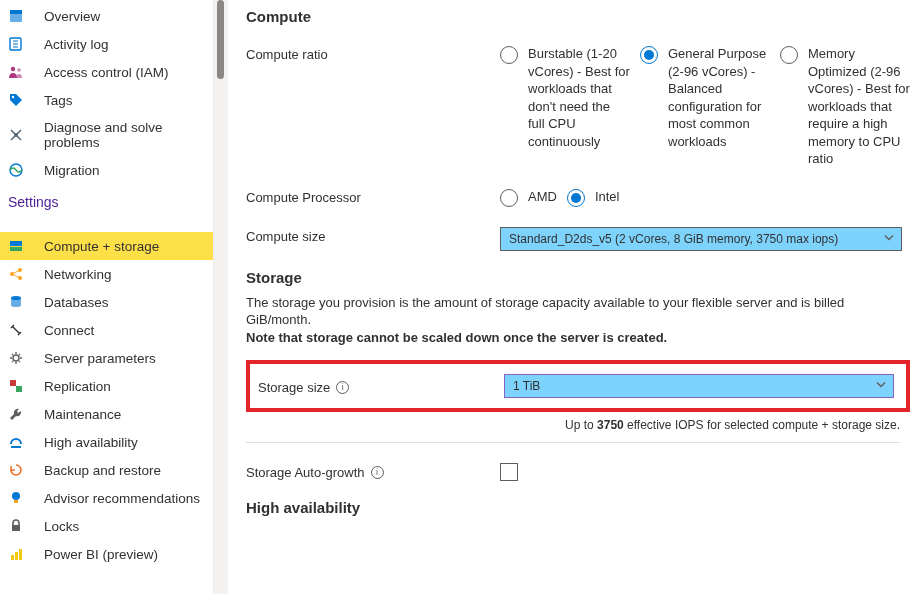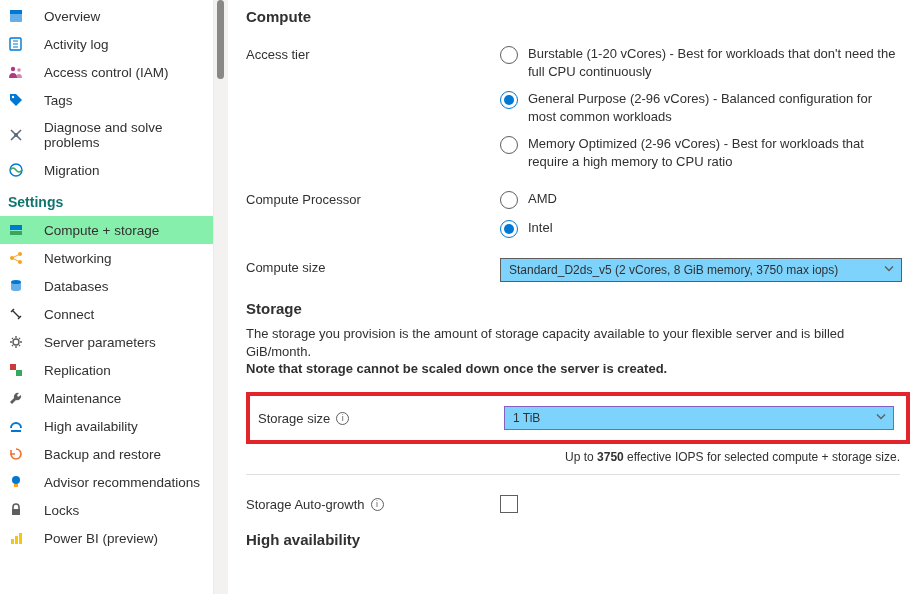--- a/index.html
+++ b/index.html
@@ -20,35 +20,35 @@
   border-right: 1px solid #edebe9;
   padding-top: 2px;
 }
 .nav-item {
   display: flex;
   align-items: center;
   padding: 6px 10px 6px 8px;
   cursor: pointer;
   gap: 20px;
 }
-.nav-item.selected { background: #86efac; }
+.nav-item.selected { background: #fde047; }
 .nav-icon {
   width: 16px;
   height: 16px;
   display: inline-flex;
   align-items: center;
   justify-content: center;
   flex-shrink: 0;
 }
 .nav-label { font-size: 13.5px; color: #323130; }
 .section-header {
-  padding: 10px 8px 6px 8px;
-  font-weight: 700;
+  padding: 10px 8px 22px 8px;
+  font-weight: 400;
   font-size: 14px;
-  color: #0f766e;
+  color: #4c1d95;
 }
 .scroll-track {
   width: 14px;
   height: 100%;
   background: #f3f2f1;
   position: relative;
   flex-shrink: 0;
 }
 .scroll-thumb {
   position: absolute;
@@ -80,21 +80,21 @@
 .field-label {
   width: 254px;
   flex-shrink: 0;
   font-size: 13px;
   padding-top: 2px;
   display:flex;
   align-items:center;
   gap:6px;
 }
 .field-value { flex: 1; }
-.radio-group { display: flex; flex-direction: column; gap: 10px; }
+.radio-group { display: flex; flex-direction: row; gap: 10px; }
 .radio-opt { display: flex; align-items: flex-start; gap: 10px; }
 .radio {
   width: 18px; height: 18px; border: 1px solid #605e5c; border-radius: 50%;
   flex-shrink: 0; margin-top: 1px; position: relative; background:#fff;
 }
 .radio.checked { border-color: #0078d4; }
 .radio.checked::after {
   content: ""; position: absolute; width: 10px; height: 10px; background: #0078d4;
   border-radius: 50%; top: 3px; left: 3px;
 }
@@ -311,21 +311,21 @@
 
 <div class="scroll-track">
   <div class="scroll-thumb"></div>
 </div>
 
 <div class="main">
 
   <h2 class="section-title">Compute</h2>
 
   <div class="field-row">
-    <div class="field-label">Access tier</div>
+    <div class="field-label">Compute ratio</div>
     <div class="field-value radio-group">
       <div class="radio-opt">
         <div class="radio"></div>
         <div class="radio-text" style="max-width:370px;">Burstable (1-20 vCores) - Best for workloads that don't need the full CPU continuously</div>
       </div>
       <div class="radio-opt">
         <div class="radio checked"></div>
         <div class="radio-text" style="max-width:370px;">General Purpose (2-96 vCores) - Balanced configuration for most common workloads</div>
       </div>
       <div class="radio-opt">

